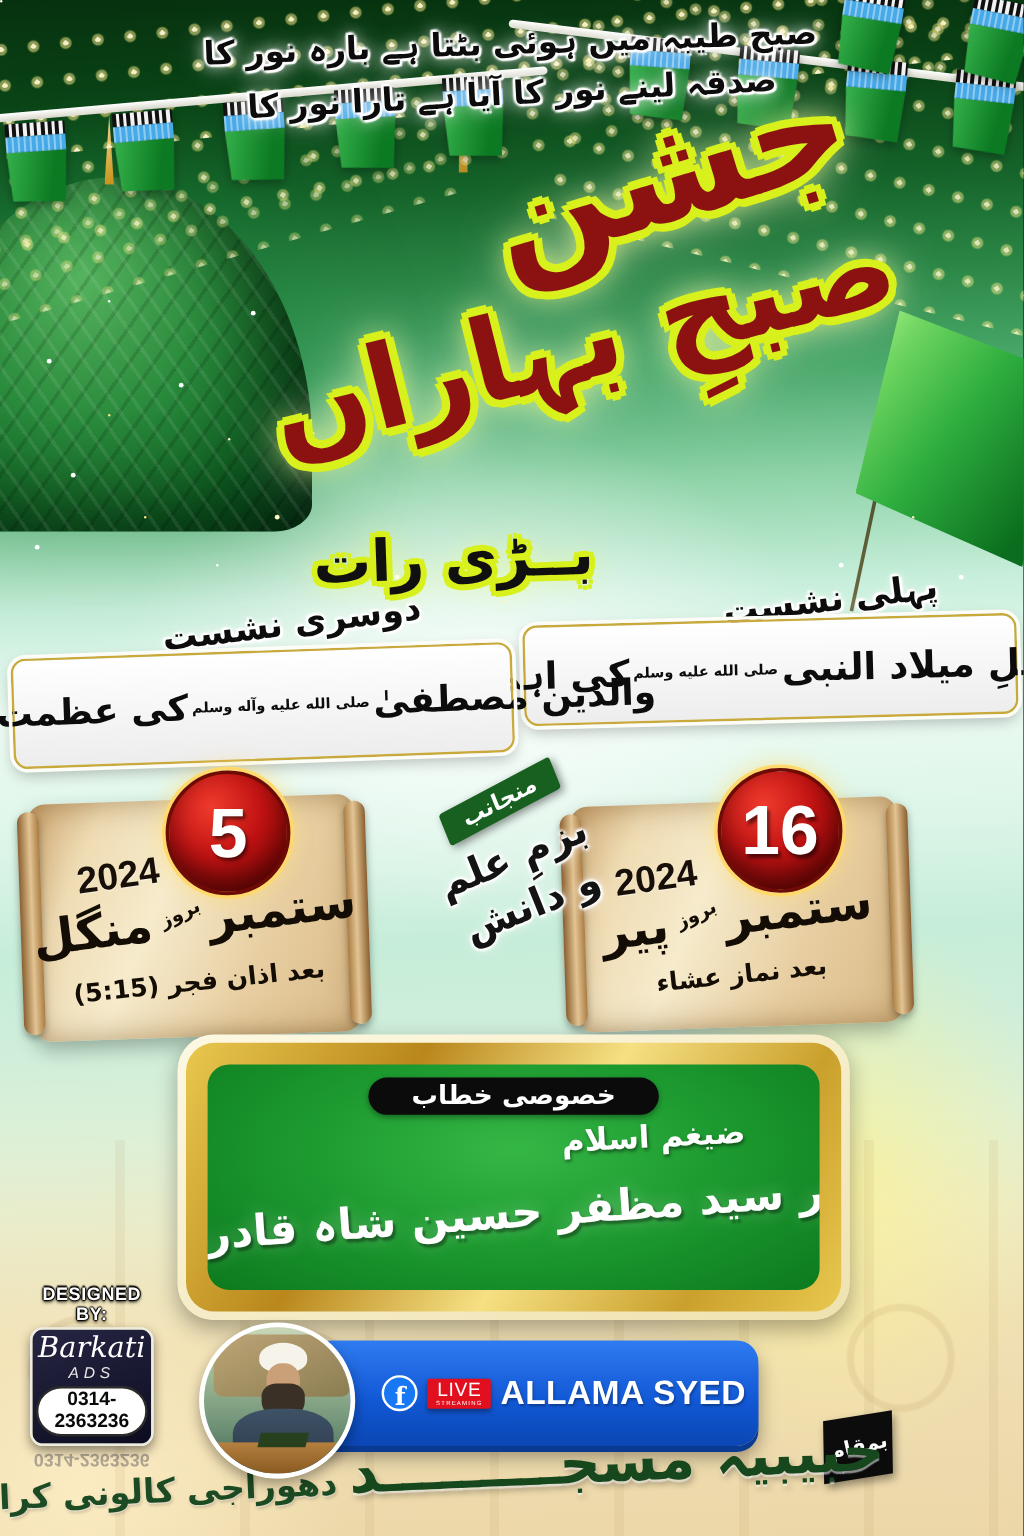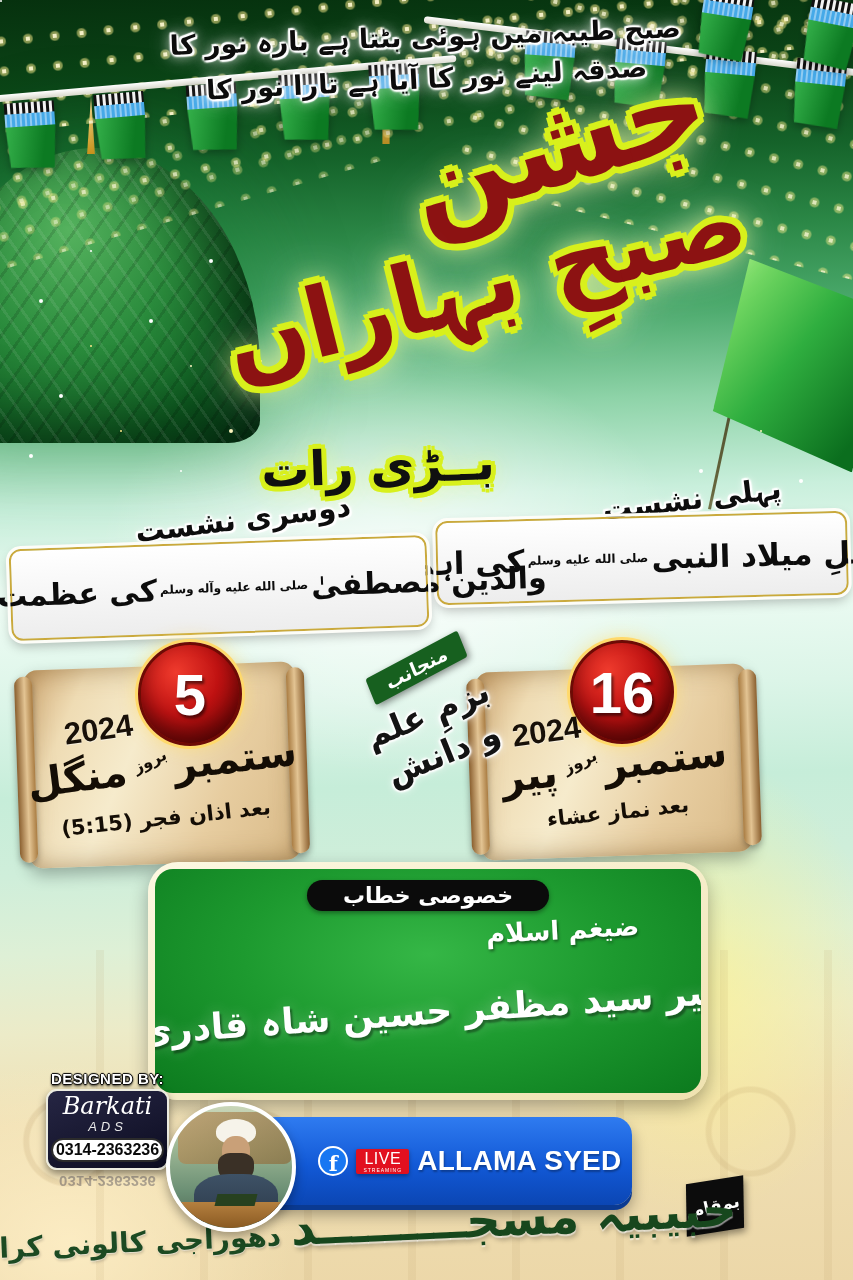--- a/index.html
+++ b/index.html
@@ -123,21 +123,21 @@
     background:linear-gradient(90deg,#8a5f2f,#e3c493 55%,#a97c42); box-shadow:0 3px 6px rgba(0,0,0,.3); }
   .scroll::before { left:-9px; } .scroll::after { right:-9px; transform:scaleX(-1); }
   .scroll-r { top:668px; left:478px; width:272px; height:188px; transform:rotate(-2deg); }
   .scroll-l { top:666px; left:26px;  width:272px; height:198px; transform:rotate(-2deg); }
 
   .day-circle { position:absolute; z-index:6; width:104px; height:104px; border-radius:50%;
     background:radial-gradient(circle at 36% 28%, #ef3b2d 0%, #c01212 45%, #760404 88%);
     border:3px solid #6d0b05; box-shadow:0 0 0 3px #ffd96b, 0 0 20px rgba(255,220,110,.85), inset 0 -12px 20px rgba(0,0,0,.4);
     display:flex; align-items:center; justify-content:center; color:#fff; font-size:58px; font-weight:bold;
     font-family:"Liberation Sans", sans-serif; text-shadow:2px 3px 3px rgba(0,0,0,.55); }
-  .dc-r { left:570px; top:640px; } .dc-l { left:138px; top:642px; }
+  .dc-r { left:598px; top:640px; } .dc-l { left:138px; top:642px; }
 
   .sc-year { position:absolute; z-index:6; font-family:"Liberation Sans", sans-serif; font-weight:bold;
     font-size:31px; color:#181008; transform:rotate(-8deg); text-shadow:0 1px 0 rgba(255,255,255,.5); }
   .sy-r { left:512px; top:714px; } .sy-l { left:64px; top:712px; }
   .sc-day { position:absolute; z-index:6; direction:rtl; display:flex; align-items:center; justify-content:center;
     gap:6px; color:#140d05; font-weight:bold; transform:rotate(-7deg); }
   .sd-r { left:488px; top:742px; width:252px; } .sd-l { left:36px; top:744px; width:252px; }
   .sc-day .big { font-size:40px; } .sc-day .small { font-size:16px; transform:rotate(-18deg); margin-top:-16px; }
   .sc-time { position:absolute; z-index:6; direction:rtl; text-align:center; color:#140d05; font-weight:bold;
     font-size:21px; transform:rotate(-6deg); }
@@ -149,37 +149,37 @@
   .org-label { background:#17601f; color:#fff; font-size:19px; font-weight:bold; padding:3px 18px;
     transform:rotate(-12deg) skewX(-6deg); border-radius:3px; box-shadow:2px 3px 7px rgba(0,0,0,.45); }
   .org-name { margin-top:12px; font-size:33px; font-weight:bold; color:#131313; text-align:center; line-height:1.3;
     transform:rotate(-6deg);
     text-shadow:-2px 0 2px #fff, 2px 0 2px #fff, 0 -2px 2px #fff, 0 2px 2px #fff, 0 0 10px #fff; }
 
   
   .banner-outer { position:absolute; top:862px; left:148px; width:560px; height:238px; z-index:6;
     background:linear-gradient(160deg,#fdf8e2,#efe2b0); border-radius:30px; padding:7px;
     box-shadow:0 7px 18px rgba(0,0,0,.3); }
-  .banner-gold { height:100%; border-radius:24px; padding:0;
+  .banner-gold { height:100%; border-radius:24px; padding:18px;
     background:linear-gradient(120deg,#e9c84e,#b9871c 30%,#f6e083 55%,#caa02c 80%,#e9c84e); }
   .banner-green { height:100%; border-radius:18px; position:relative; overflow:hidden;
     background:radial-gradient(ellipse at 50% 38%, #35b746 0%, #1d9a2f 48%, #0c7a1e 100%);
     display:flex; flex-direction:column; align-items:center; }
   .special-pill { margin-top:11px; background:#0b0b0b; color:#fff; font-size:22px; font-weight:bold;
     padding:3px 36px; border-radius:999px; letter-spacing:2px; direction:rtl;
     box-shadow:0 2px 5px rgba(0,0,0,.4); }
   .speaker-honorific { align-self:flex-end; margin:4px 62px 0 0; color:#fff; font-size:26px; font-weight:bold;
     transform:rotate(-3deg); direction:rtl; text-shadow:1px 2px 3px rgba(0,0,0,.45); }
   .speaker-name { flex:1; display:flex; align-items:center; justify-content:center; width:100%;
     color:#fff; font-size:36px; font-weight:bold; direction:rtl; white-space:nowrap;
     transform:rotate(-4deg); padding-bottom:16px;
     text-shadow:2px 3px 2px rgba(0,0,0,.38), 0 0 16px rgba(255,255,255,.3); }
 
   
-  .designer { position:absolute; top:1070px; left:46px; width:123px; z-index:7; text-align:center; }
+  .designer { position:absolute; top:1070px; left:25px; width:103px; z-index:7; text-align:center; }
   .d-head { font-family:"Liberation Sans", sans-serif; font-size:15px; font-weight:bold; color:#fff;
     letter-spacing:.5px; text-shadow:-1px 0 1px #000, 1px 0 1px #000, 0 -1px 1px #000, 0 1px 1px #000, 0 2px 3px #000; }
   .d-box { margin-top:2px; background:linear-gradient(160deg,#262644,#0c0c20); border:2px solid #ecece0;
     border-radius:11px; padding:3px 3px 6px; box-shadow:0 4px 9px rgba(0,0,0,.45); }
   .d-name { font-family:"DejaVu Serif", serif; font-style:italic; color:#fff; font-size:24px; line-height:1.05; }
   .d-sub { font-family:Liberation Sans, sans-serif; font-style:italic; color:#e8e8e8; font-size:13px; letter-spacing:4px; }
   .d-phone { margin-top:4px; background:#fff; border:2px solid #2b2b2b; border-radius:999px;
     font-family:"Liberation Sans", sans-serif; font-size:16px; font-weight:bold; color:#0a0a0a; padding:1px 0; }
   .d-ghost { margin-top:3px; font-family:"Liberation Sans", sans-serif; font-size:15px; font-weight:bold;
     color:rgba(35,35,60,.35); transform:scaleY(-1); }

